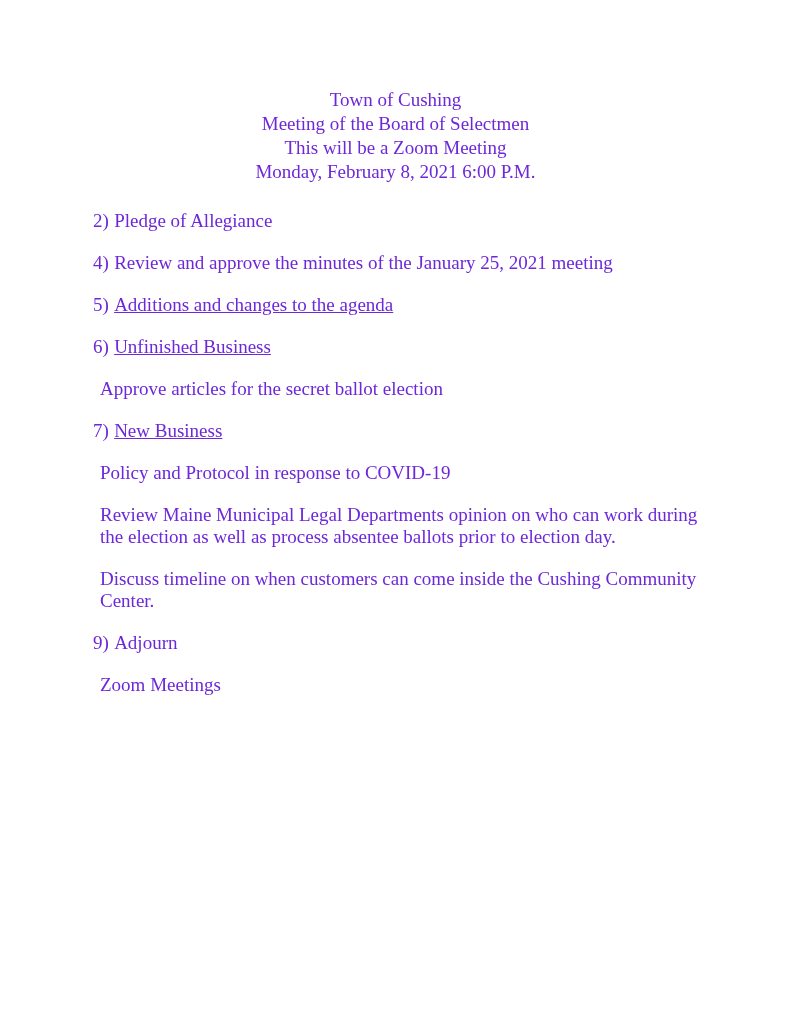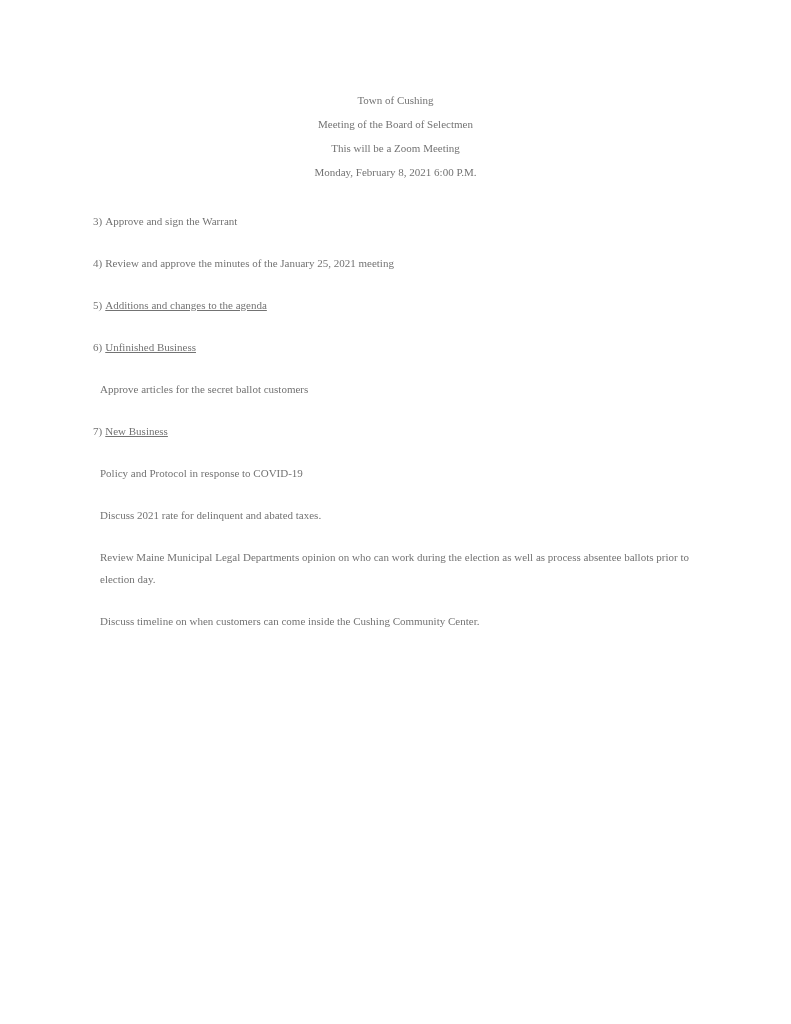--- a/index.html
+++ b/index.html
@@ -6,22 +6,22 @@
     margin: 0;
     padding: 0;
     background: #ffffff;
   }
   .page {
     position: relative;
     width: 791px;
     height: 1024px;
     background: #ffffff;
     font-family: "Liberation Serif", "DejaVu Serif", serif;
-    font-size: 11px;
-    color: #737373;
+    font-size: 19px;
+    color: #6d28d9;
     overflow: hidden;
     box-sizing: border-box;
     padding-top: 88px;
   }
   header.doc-header {
     text-align: center;
     line-height: 24px;
     margin: 0 0 26px 0;
   }
   header.doc-header p {
@@ -53,40 +53,41 @@
   <header class="doc-header">
     <p>Town of Cushing</p>
     <p>Meeting of the Board of Selectmen</p>
     <p>This will be a Zoom Meeting</p>
     <p>Monday, February 8, 2021 6:00 P.M.</p>
   </header>
 
   <main class="agenda">
 
 
+    <p><span class="num">2)</span><span>Pledge of Allegiance</span></p>
 
-    <p><span class="num">3)</span><span>Approve and sign the Warrant</span></p>
 
     <p><span class="num">4)</span><span>Review and approve the minutes of the January 25, 2021 meeting</span></p>
 
     <p><span class="num">5)</span><span class="u">Additions and changes to the agenda</span></p>
 
     <p><span class="num">6)</span><span class="u">Unfinished Business</span></p>
 
 
-    <p class="sub">Approve articles for the secret ballot customers</p>
+    <p class="sub">Approve articles for the secret ballot election</p>
 
     <p><span class="num">7)</span><span class="u">New Business</span></p>
 
     <p class="sub">Policy and Protocol in response to COVID-19</p>
 
-    <p class="sub">Discuss 2021 rate for delinquent and abated taxes.</p>
 
     <p class="sub">Review Maine Municipal Legal Departments opinion on who can work during the election as well as process absentee ballots prior to election day.</p>
 
     <p class="sub">Discuss timeline on when customers can come inside the Cushing Community Center.</p>
 
 
+    <p><span class="num">9)</span><span>Adjourn</span></p>
 
+    <p class="sub">Zoom Meetings</p>
 
   </main>
 
 </div>
 
 </body></html>

